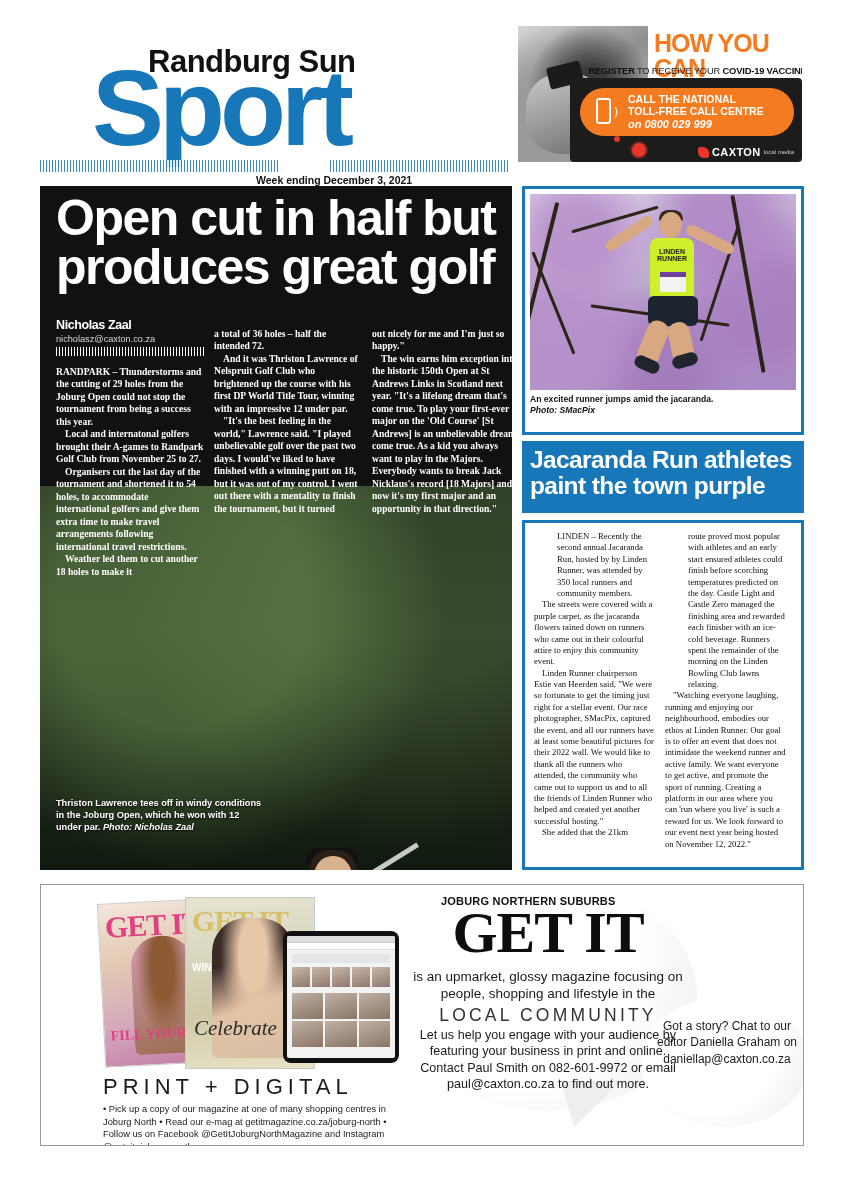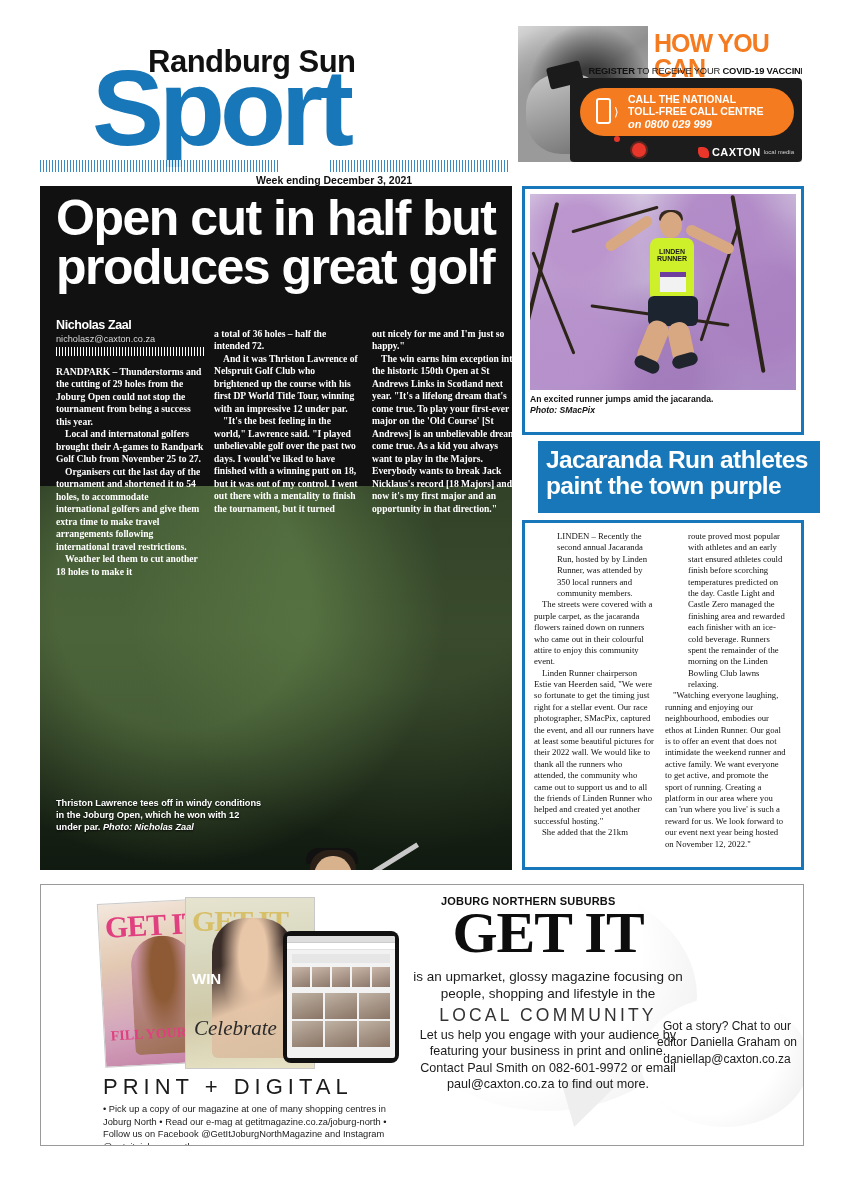--- a/index.html
+++ b/index.html
@@ -180,21 +180,21 @@
   .r-short{ position:absolute; left:22px; top:84px; width:50px; height:30px; background:#1c2430; border-radius:6px; }
   .r-legL { position:absolute; left:16px; top:108px; width:22px; height:46px; background:#d8a882; border-radius:10px; transform:rotate(22deg); }
   .r-legR { position:absolute; left:44px; top:110px; width:22px; height:42px; background:#d8a882; border-radius:10px; transform:rotate(-12deg); }
   .r-shoeL{ position:absolute; left:8px; top:146px; width:26px; height:13px; background:#20242c; border-radius:7px; transform:rotate(24deg); }
   .r-shoeR{ position:absolute; left:46px; top:142px; width:26px; height:13px; background:#20242c; border-radius:7px; transform:rotate(-16deg); }
 
   .side-caption { margin-top:4px; font-size:8.6px; font-weight:bold; color:#111; line-height:1.3; }
   .side-caption i { font-style:italic; }
 
   .side-headline {
-    position:absolute; left:16px; top:255px; width:282px; height:72px;
+    position:absolute; left:0; top:255px; width:282px; height:72px;
     background:#1877b8; color:#fff;
     font-size:24.5px; font-weight:bold; line-height:1.06;
     letter-spacing:-0.6px; padding:6px 8px 0 8px;
   }
   .side-body {
     position:absolute; left:0; top:334px; width:282px; height:350px;
     border:3px solid #1877b8; background:#fff; padding:8px 9px;
     display:flex; gap:9px;
   }
   .side-col {
@@ -274,21 +274,21 @@
   .mag2 .mag-title { color:#d8c06a; }
   .mag-face1 { position:absolute; left:30px; top:34px; width:62px; height:118px;
                background:radial-gradient(ellipse at 50% 28%, #8d5a35 0 26%, rgba(0,0,0,0) 60%),
                           linear-gradient(160deg,#d39bb2,#9a6d4f); border-radius:30px 30px 6px 6px; }
   .mag-face2 { position:absolute; left:26px; top:20px; width:82px; height:140px;
                background:radial-gradient(ellipse at 50% 26%, #e8c6a8 0 24%, rgba(0,0,0,0) 56%),
                           linear-gradient(160deg,#3a2c28 0 30%, #e2c3a6 60%, #d8bfa2 100%); border-radius:34px 34px 6px 6px; }
   .mag-celebrate { position:absolute; left:8px; top:118px; width:112px;
                    font-family:"Liberation Serif", serif; font-style:italic;
                    font-size:21px; color:#2b2b2b; }
-  .mag-win { position:absolute; left:6px; top:72px; font-size:15px; font-weight:bold; color:#fff; }
+  .mag-win { position:absolute; left:6px; top:64px; font-size:10px; font-weight:bold; color:#fff; }
   .mag-fill { position:absolute; left:6px; top:124px; font-family:"Liberation Serif", serif;
               font-weight:bold; font-size:14px; color:#e0407f; }
   .tablet {
     position:absolute; left:186px; top:38px; width:116px; height:132px;
     background:#111; border-radius:8px; padding:5px 4px;
   }
   .tablet-screen { width:100%; height:100%; background:#f2f2f2; border-radius:2px; position:relative; overflow:hidden; }
   .t-bar { height:7px; background:#ddd; border-bottom:1px solid #ccc; }
   .t-nav { height:7px; background:#fff; border-bottom:1px solid #e2e2e2; }
   .t-hero { margin:4px 5px; height:9px; background:#e6e6e6; }

